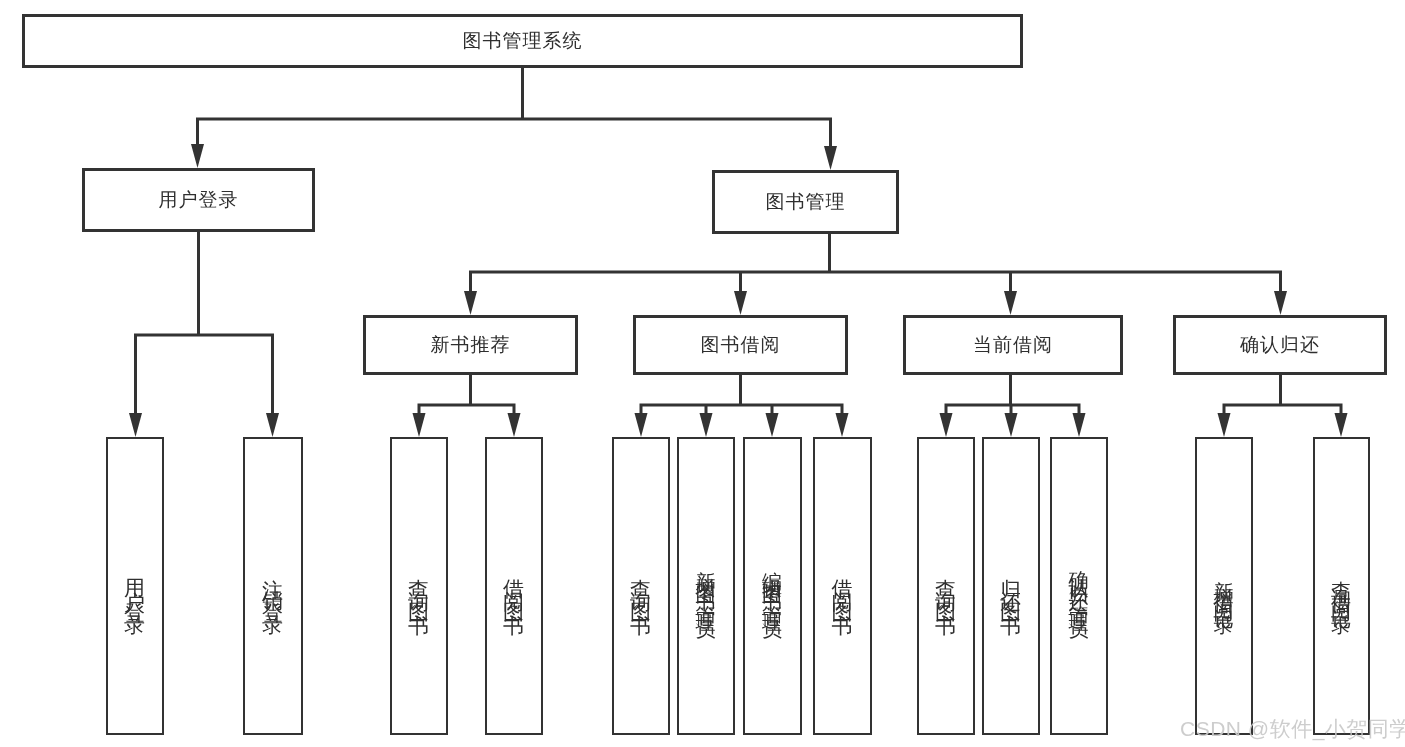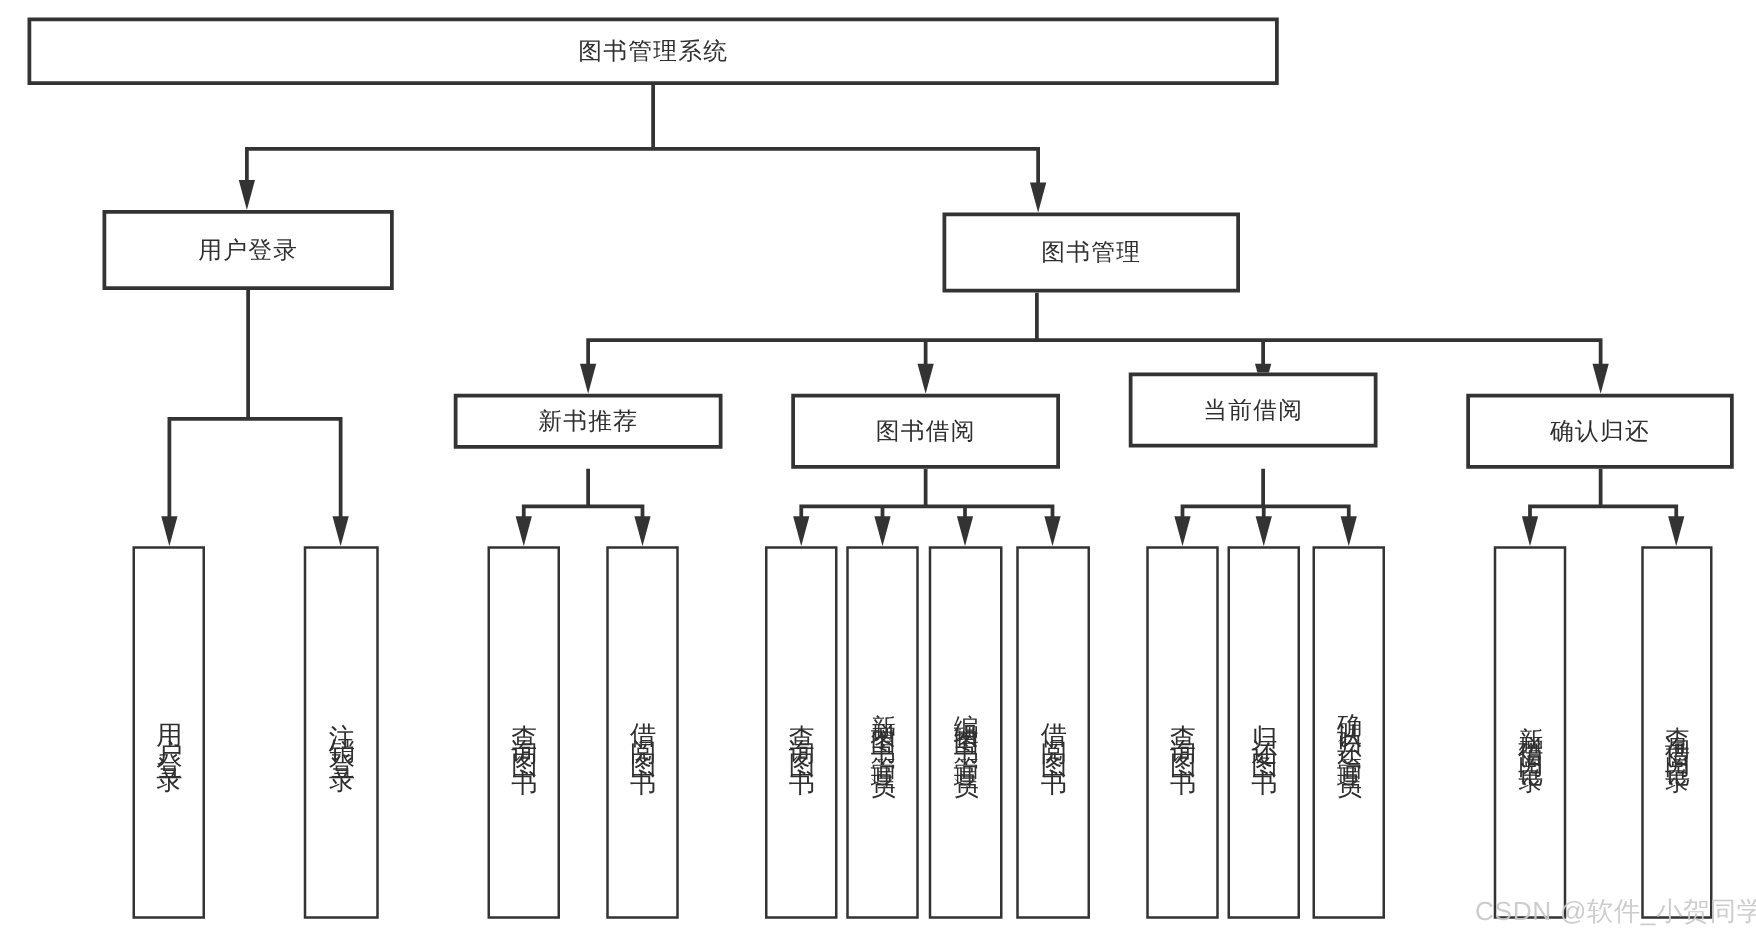--- a/index.html
+++ b/index.html
@@ -76,31 +76,31 @@
     <polygon points="1334.5,413 1347.5,413 1341,437"></polygon>
   </svg>
 
   <div class="node" style="left:22px;top:14px;width:1001px;height:54px">
     <span>图书管理系统</span>
   </div>
 
   <div class="node" style="left:82px;top:168px;width:233px;height:64px">
     <span>用户登录</span>
   </div>
-  <div class="node" style="left:754px;top:170px;width:238px;height:64px">
+  <div class="node" style="left:712px;top:170px;width:187px;height:64px">
     <span>图书管理</span>
   </div>
 
-  <div class="node" style="left:363px;top:315px;width:215px;height:44px">
+  <div class="node" style="left:363px;top:315px;width:215px;height:60px">
     <span>新书推荐</span>
   </div>
   <div class="node" style="left:633px;top:315px;width:215px;height:60px">
     <span>图书借阅</span>
   </div>
-  <div class="node" style="left:903px;top:298px;width:199px;height:60px">
+  <div class="node" style="left:903px;top:315px;width:220px;height:60px">
     <span>当前借阅</span>
   </div>
   <div class="node" style="left:1173px;top:315px;width:214px;height:60px">
     <span>确认归还</span>
   </div>
 
   <div class="node leaf" style="left:106px;top:437px;width:58px;height:298px">
     <span>用户登录</span>
   </div>
   <div class="node leaf" style="left:243px;top:437px;width:60px;height:298px">

